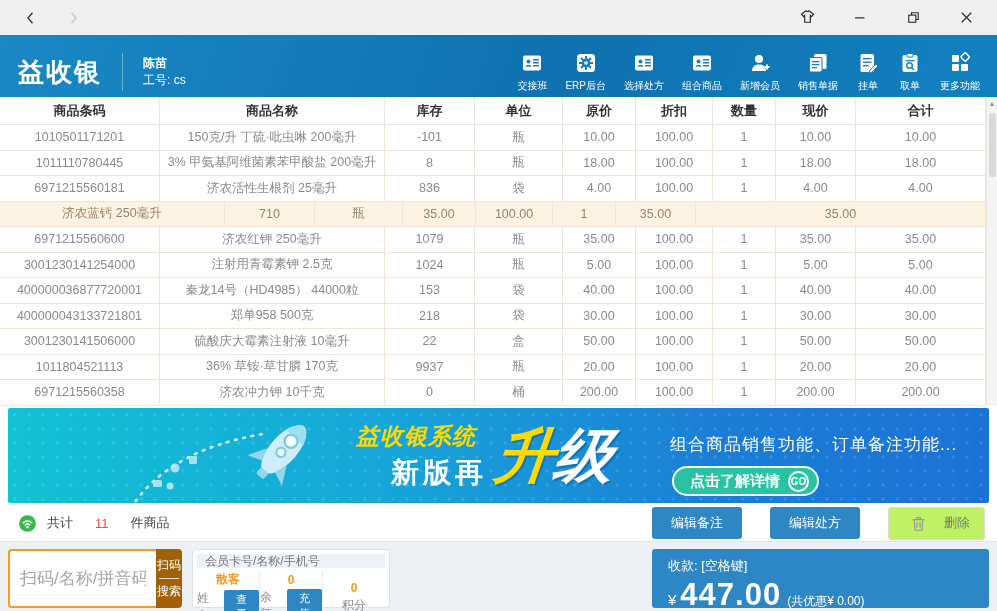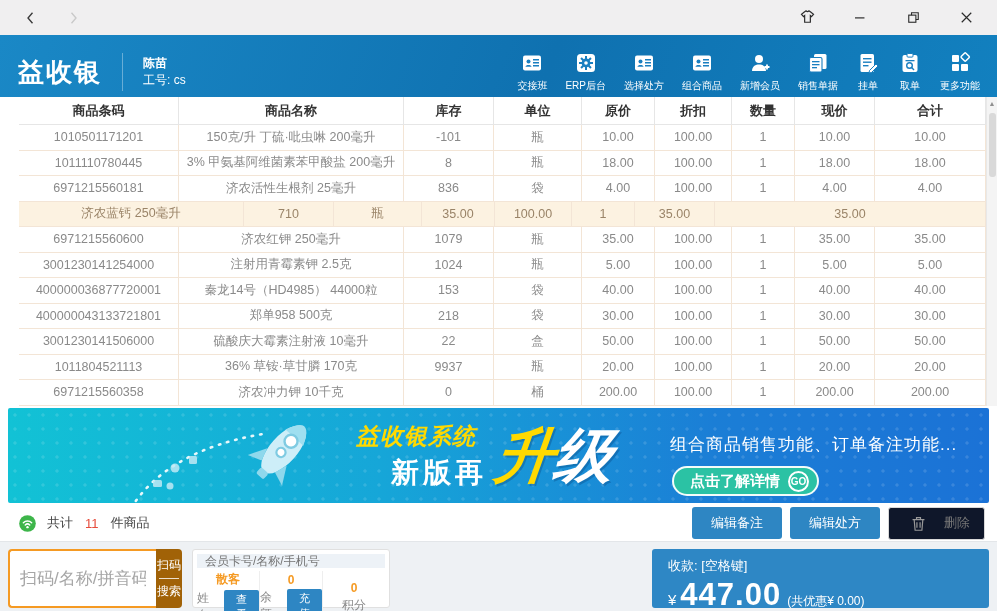--- a/index.html
+++ b/index.html
@@ -17,21 +17,21 @@
   .hdr-divider { width:1px; height:38px; background:rgba(255,255,255,.35); margin:0 20px; }
   .userblock { font-size:12px; line-height:17px; }
   .userblock .uname { font-weight:bold; }
   .toolbar { margin-left:auto; display:flex; align-items:center; }
   .tool { display:flex; flex-direction:column; align-items:center; padding:0 9px; cursor:pointer; }
   .tool svg { width:24px; height:24px; display:block; }
   .tool .tlabel { font-size:10px; margin-top:4px; white-space:nowrap; }
 
   
   .table-wrap { display:flex; height:309px; }
-  .table { flex:1;padding-left:19px; }
+  .table { flex:1; }
   .thead { display:flex; height:28px; background:#fff; }
   .thcell { display:flex; align-items:center; justify-content:center; font-size:13px; font-weight:bold; color:#333;
             border-right:1px solid #e6e6e6; border-bottom:1px solid #e6e6e6; }
   .trow { display:flex; height:25.5px; }
   .tcell { display:flex; align-items:center; justify-content:center; font-size:12.5px; color:#8a8a8a;
            border-right:1px solid #f3e5d6; border-bottom:1px solid #f3e5d6; overflow:hidden; white-space:nowrap; }
   .trow.hl { background:#fcf2e1; }
   .trow.hl .tcell { color:#9a8468; }
   .c0{width:160px}.c1{width:225px}.c2{width:90px}.c3{width:88px}.c4{width:73px}.c5{width:77px}.c6{width:63px}.c7{width:80px}.c8{flex:1}
   .vscroll { width:11px; background:#f4f4f4; border-left:1px solid #e8e8e8; display:flex; flex-direction:column; align-items:center; cursor:pointer; }
@@ -54,24 +54,24 @@
   .b-cta { position:absolute; left:664px; top:58px; height:30px; display:flex; align-items:center; gap:8px; padding:0 8px 0 16px;
            background:#2bc2a4; border:2px solid rgba(255,255,255,.95); border-radius:17px; cursor:pointer; }
   .b-cta .cta-label { font-size:15px; font-weight:bold; color:#fff; }
   .b-cta .go { width:21px; height:21px; border:2px solid #fff; border-radius:50%; display:flex; align-items:center; justify-content:center;
                font-size:10px; font-weight:bold; color:#fff; }
 
   
   .statusbar { height:37px; background:#fff; display:flex; align-items:center; padding:0 12px; border-bottom:1px solid #e3e6e9; }
   .statusbar svg { width:19px; height:19px; margin:0 10px 0 6px; }
   .status-text { font-size:13px; color:#444; }
-  .status-count { color:#e64c3c; margin:0 12px; }
-  .sb-buttons { margin-left:auto; display:flex; align-items:center; gap:8px; }
+  .status-count { color:#e64c3c; margin:0 22px; }
+  .sb-buttons { margin-left:auto; display:flex; align-items:center; gap:28px; }
   .btn-blue { background:#2e86c3; color:#fff; border:none; font-size:13px; padding:7px 19px; border-radius:3px; cursor:pointer; font-family:inherit; }
-  .btn-del { background:#0f172a; color:#777; border:1px solid #d9d9d9; font-size:13px; padding:6px 14px; border-radius:3px; cursor:pointer;
+  .btn-del { background:#bef264; color:#777; border:1px solid #d9d9d9; font-size:13px; padding:6px 14px; border-radius:3px; cursor:pointer;
              display:flex; align-items:center; gap:6px; font-family:inherit; }
 
   
   .bottom { height:73px; background:#eef1f4; display:flex; align-items:stretch; padding:7px 8px; gap:10px; }
   .search-box { display:flex; }
   .search-input { width:148px; border:2px solid #f59a23; border-right:none; border-radius:4px 0 0 4px; font-size:17px; padding:8px 10px;
                   color:#555; outline:none; font-family:inherit; background:#fff; }
   .search-input::placeholder { color:#a6a6a6; }
   .search-btn { width:26px; background:#a16207; border:none; border-radius:0 4px 4px 0; color:#fff; font-size:12px; cursor:pointer;
                 display:flex; flex-direction:column; align-items:center; justify-content:center; font-family:inherit; }

